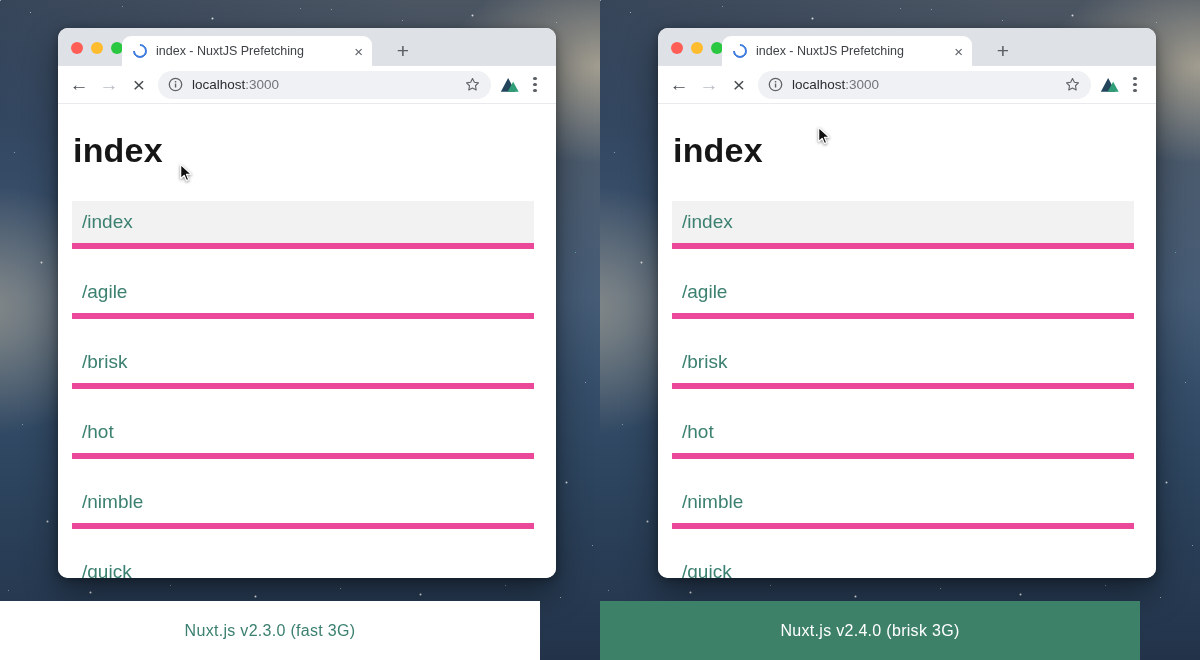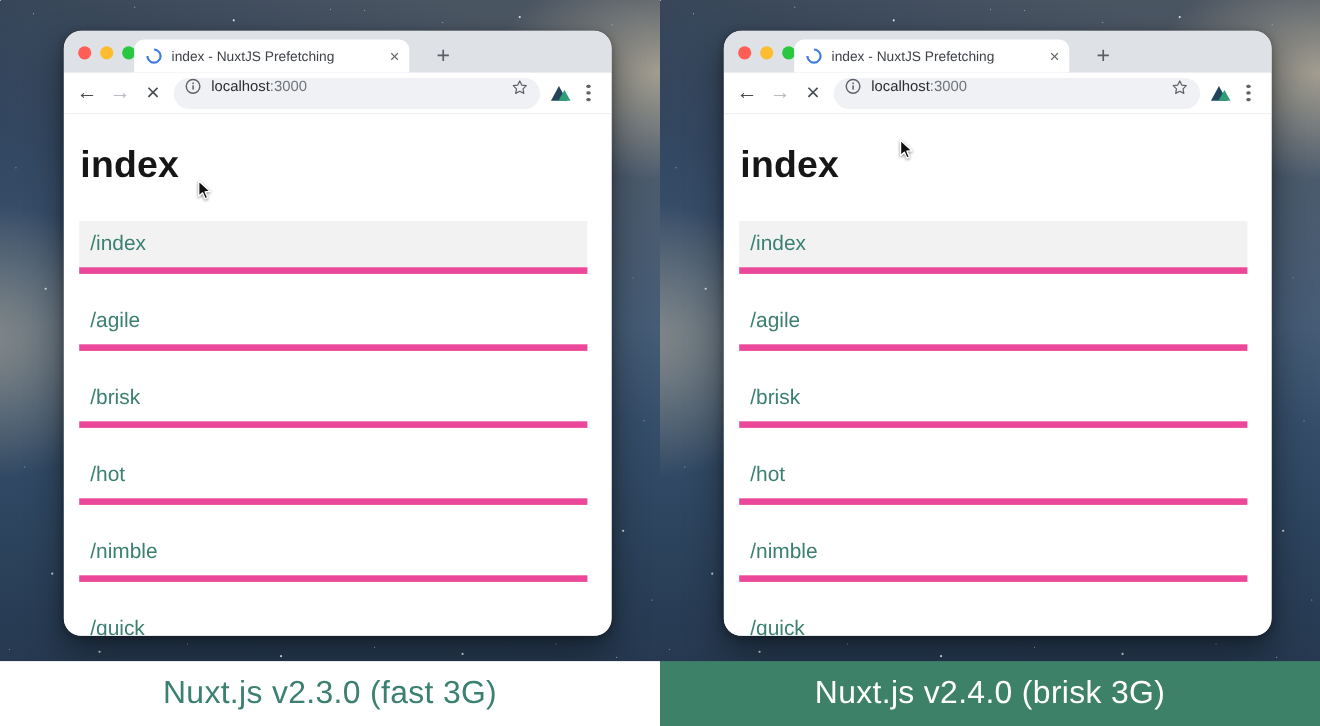--- a/index.html
+++ b/index.html
@@ -31,21 +31,21 @@
       566px 482px 0 .5px rgba(255,255,255,.8), 592px 545px 0 0 rgba(255,255,255,.6),
       90px 592px 0 .5px rgba(255,255,255,.85), 170px 585px 0 0 rgba(255,255,255,.6),
       255px 596px 0 .5px rgba(255,255,255,.9), 340px 588px 0 0 rgba(255,255,255,.65),
       420px 594px 0 .5px rgba(255,255,255,.85), 505px 585px 0 0 rgba(255,255,255,.6),
       560px 597px 0 0 rgba(255,255,255,.7), 8px 590px 0 0 rgba(255,255,255,.5),
       300px 8px 0 0 rgba(255,255,255,.5), 402px 20px 0 0 rgba(255,255,255,.6);
   }
 
   
   .browser-window { position:absolute; left:58px; top:28px; width:498px; height:550px;
-    border-radius:16px; overflow:hidden; background:#fff; display:flex; flex-direction:column;
+    border-radius:10px; overflow:hidden; background:#fff; display:flex; flex-direction:column;
     box-shadow:0 14px 34px rgba(0,0,0,.42), 0 2px 8px rgba(0,0,0,.30); }
 
   .tabstrip { position:relative; height:38px; background:#dee1e6; flex:none; }
   .traffic { position:absolute; left:13px; top:14px; display:flex; gap:8px; }
   .dot { width:12px; height:12px; border-radius:50%; }
   .dot.red    { background:#ff5e57; }
   .dot.yellow { background:#febc2e; }
   .dot.green  { background:#2ac840; }
 
   .tab { position:absolute; left:64px; top:8px; width:250px; height:30px; background:#fff;
@@ -58,41 +58,41 @@
   .newtab { position:absolute; left:330px; top:8px; width:30px; height:30px; color:#5b5f63;
             font-size:21px; display:flex; align-items:center; justify-content:center; }
 
   .toolbar { height:38px; background:#fff; border-bottom:1px solid #e8eaed; flex:none;
              display:flex; align-items:center; padding:0 10px 0 6px; }
   .navbtn { width:30px; height:30px; display:flex; align-items:center; justify-content:center;
             font-size:19px; color:#474c51; }
   .navbtn.disabled { color:#b9bdc3; }
   .navbtn.stop { font-size:21px; }
   .omnibox { flex:1; min-width:0; height:28px; background:#f0f1f4; border-radius:14px;
-             margin:0 6px 0 4px; display:flex; padding:0 10px; }
+             margin:0 6px 0 4px; display:flex; align-items:center; padding:0 10px; }
   .url { margin-left:9px; font-size:13.5px; white-space:nowrap; }
   .url .host { color:#2a2d31; }
   .url .port { color:#70757a; }
   .star-wrap { margin-left:auto; display:flex; }
   .ext { width:27px; height:30px; display:flex; align-items:center; justify-content:center; }
   .kebab { width:22px; height:30px; display:flex; flex-direction:column; gap:2.5px;
            align-items:center; justify-content:center; }
   .kebab i { width:3.5px; height:3.5px; border-radius:50%; background:#5f6368; }
 
   .content { flex:1; background:#fff; padding:27px 22px 0 14px; overflow:hidden; }
   .content h1 { font-size:34px; font-weight:bold; color:#161616; letter-spacing:.2px;
                 margin:0 0 31px 1px; }
   .linklist a.row { display:block; padding:10px; margin-bottom:22px; font-size:19px;
                     color:#3b8070; text-decoration:none; border-bottom:6px solid #ec4899; }
   .linklist a.row.active { background:#f2f2f2; }
 
   
-  .caption { position:absolute; left:0; bottom:0; width:600px; height:59px;
+  .caption { position:absolute; left:0; bottom:0; width:540px; height:59px;
              display:flex; align-items:center; justify-content:center;
-             font-size:29px; letter-spacing:.3px; }
+             font-size:16px; letter-spacing:.3px; }
   .caption-left  { background:#ffffff; color:#3b8070; }
   .caption-right { background:#3e8169; color:#ffffff; }
 
   .cursor { position:absolute; width:17px; filter:drop-shadow(0 1px 1.5px rgba(0,0,0,.45)); }
   .half.left  .cursor { left:176px; top:163px; }
   .half.right .cursor { left:214px; top:126px; }
 </style>
 </head>
 <body>
 

